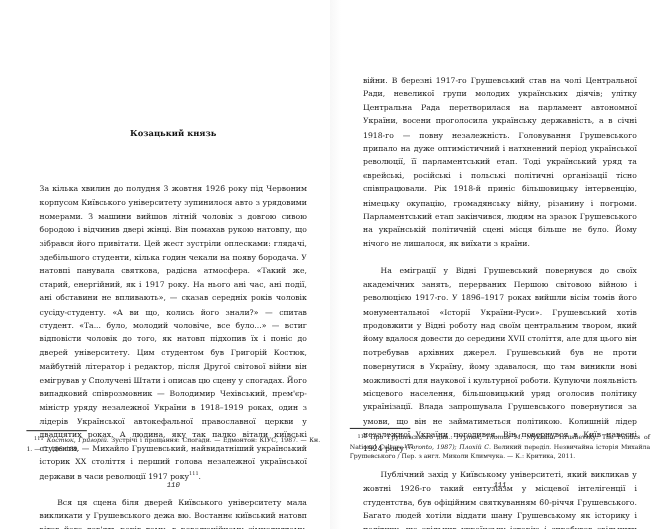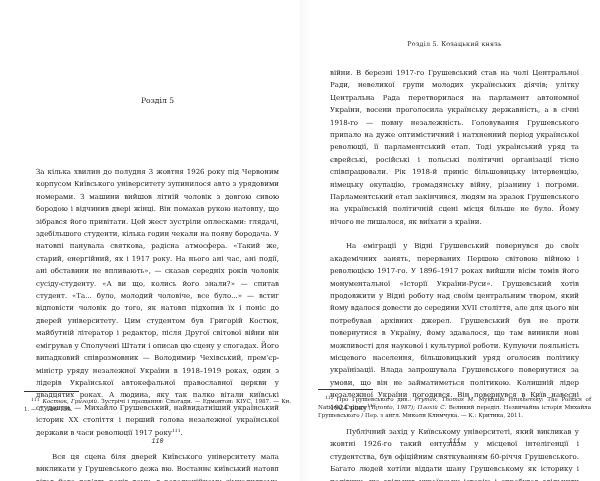--- a/index.html
+++ b/index.html
@@ -44,37 +44,36 @@
     position: absolute; top: 438px; left: 0; right: 0; text-align: center;
     font-size: 6.6px; font-style: italic; color: #222; font-family: Liberation Mono, monospace;
   }
 </style>
 </head>
 <body>
 
 <div class="spread">
 
   <div class="page left">
-    <div class="chapter-label">Розділ 5</div>
+    <div class="chapter-title">Козацький князь</div>
 
     <div class="body-text" style="top:154px;">
       <p><span>За кілька хвилин до полудня 3 жовтня 1926 року під Червоним корпусом Київського університету зупинилося авто з урядовими номерами. З машини вийшов літній чоловік з довгою сивою бородою і відчинив двері жінці. Він помахав рукою натовпу, що зібрався його привітати. Цей жест зустріли оплесками: глядачі, здебільшого студенти, кілька годин чекали на появу бородача. У натовпі панувала святкова, радісна атмосфера. «Такий же, старий, енергійний, як і 1917 року. На нього ані час, ані події, ані обставини не впливають», — сказав середніх років чоловік сусіду-студенту. «А ви що, колись його знали?» — спитав студент. «Та... було, молодий чоловіче, все було...» — встиг відповісти чоловік до того, як натовп підхопив їх і поніс до дверей університету. Цим студентом був Григорій Костюк, майбутній літератор і редактор, після Другої світової війни він емігрував у Сполучені Штати і описав цю сцену у спогадах. Його випадковий співрозмовник — Володимир Чехівський, прем'єр-міністр уряду незалежної України в 1918–1919 роках, один з лідерів Української автокефальної православної церкви у двадцятих роках. А людина, яку так палко вітали київські студенти, — Михайло Грушевський, найвидатніший український історик XX століття і перший голова незалежної української держави в часи революції 1917 року</span><sup>111</sup>.</p>
       <p class="indent"><span>Вся ця сцена біля дверей Київського університету мала викликати у Грушевського дежа вю. Востаннє київський натовп вітав його дев'ять років тому, в революційному сімнадцятому. Тоді 82-річний Грушевський щойно повернувся з Росії, куди його заслали під час</span></p>
     </div>
 
     <div class="fn-rule" style="top:391px; left:24px;"></div>
     <div class="footnote" style="top:396px; left:24px; right:9px;">
       <span class="fn-num">111</span><i>Костюк, Григорій.</i> <span>Зустрічі і прощання: Спогади. — Едмонтон: КІУС, 1987. — Кн. 1. — С. 186–189.</span>
     </div>
 
     <div class="folio" style="left:24px; right:9px;">110</div>
   </div>
 
   <div class="page right">
-    <div class="runhead" style="left:18px; right:9px;">Розділ 5. Козацький князь</div>
 
     <div class="body-text" style="top:55px;">
       <p><span>війни. В березні 1917-го Грушевський став на чолі Центральної Ради, невеликої групи молодих українських діячів; улітку Центральна Рада перетворилася на парламент автономної України, восени проголосила українську державність, а в січні 1918-го — повну незалежність. Головування Грушевського припало на дуже оптимістичний і натхненний період української революції, її парламентський етап. Тоді український уряд та єврейські, російські і польські політичні організації тісно співпрацювали. Рік 1918-й приніс більшовицьку інтервенцію, німецьку окупацію, громадянську війну, різанину і погроми. Парламентський етап закінчився, людям на зразок Грушевського на українській політичній сцені місця більше не було. Йому нічого не лишалося, як виїхати з країни.</span></p>
       <p class="indent"><span>На еміграції у Відні Грушевський повернувся до своїх академічних занять, перерваних Першою світовою війною і революцією 1917-го. У 1896–1917 роках вийшли вісім томів його монументальної «Історії України-Руси». Грушевський хотів продовжити у Відні роботу над своїм центральним твором, який йому вдалося довести до середини XVII століття, але для цього він потребував архівних джерел. Грушевський був не проти повернутися в Україну, йому здавалося, що там виникли нові можливості для наукової і культурної роботи. Купуючи лояльність місцевого населення, більшовицький уряд оголосив політику українізації. Влада запрошувала Грушевського повернутися за умови, що він не займатиметься політикою. Колишній лідер незалежної України погодився. Він повернувся в Київ навесні 1924 року</span><sup>112</sup>.</p>
       <p class="indent"><span>Публічний захід у Київському університеті, який викликав у жовтні 1926-го такий ентузіазм у місцевої інтелігенції і студентства, був офіційним святкуванням 60-річчя Грушевського. Багато людей хотіли віддати шану Грушевському як історику і політику, що звільнив українську історію і спробував звільнити українську політику від російського домінування. Багатотомна «Історія України-Руси», головне наукове досягнення Грушевського, стала кульмінацією довгої епохи в українській історіографії, яка почалася «Історією русів». Різниця між цими двома творами не обмежувалася словом</span></p>
     </div>
 
     <div class="fn-rule" style="top:389px; left:18px;"></div>
     <div class="footnote" style="top:394px; left:18px; right:9px;">
       <span class="fn-num">112</span><span>Про Грушевського див.:</span> <i>Prymak, Thomas M.</i> <span>Mykhailo Hrushevsky: The Politics of National Culture</span> <i>(Toronto, 1987);</i> <i>Плохій С.</i> <span>Великий переділ. Незвичайна історія Михайла Грушевського / Пер. з англ. Миколи Климчука. — К.: Критика, 2011.</span>

